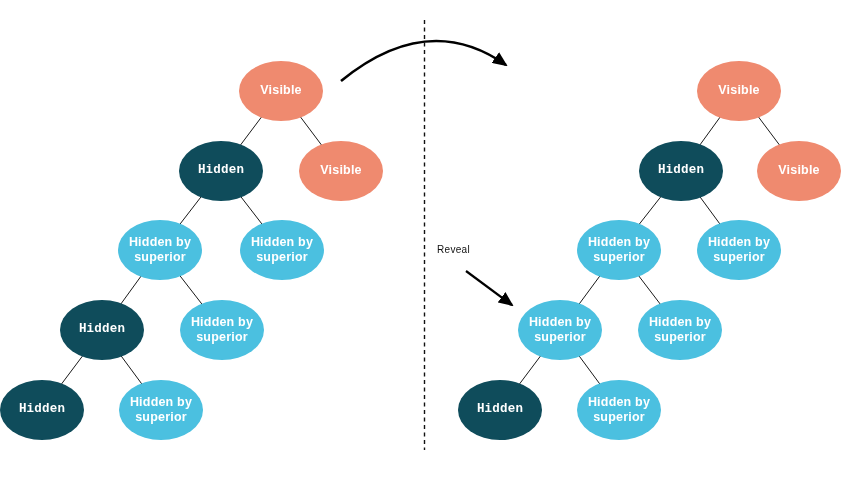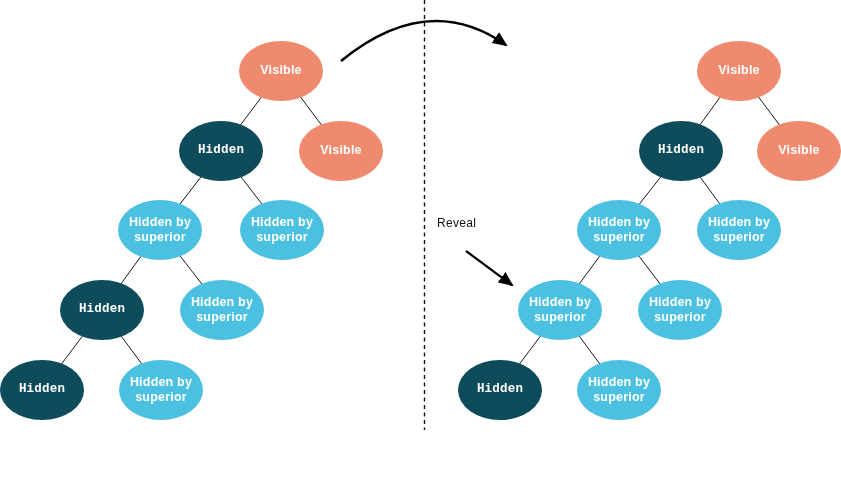--- a/index.html
+++ b/index.html
@@ -7,20 +7,21 @@
     padding: 0;
     background: #ffffff;
     font-family: "Liberation Sans", "DejaVu Sans", sans-serif;
   }
   .canvas {
     position: relative;
     width: 841px;
     height: 430px;
     background: #ffffff;
     overflow: hidden;
+    margin-top: 20px;
   }
   #diagram-svg {
     position: absolute;
     left: 0;
     top: 0;
   }
   #nodes-layer {
     position: absolute;
     left: 0;
     top: 0;
@@ -58,22 +59,22 @@
   }
   .arrow {
     stroke: #000000;
     fill: none;
   }
   .arrow.thick { stroke-width: 2.6; }
   .arrow.reveal { stroke-width: 2.2; }
   .reveal-label {
     position: absolute;
     left: 437px;
-    top: 216px;
-    font-size: 12px;
+    top: 224px;
+    font-size: 10px;
     font-weight: 500;
     color: #111111;
     letter-spacing: 0.3px;
   }
 </style>
 </head>
 <body>
 
 <div class="canvas">
 

